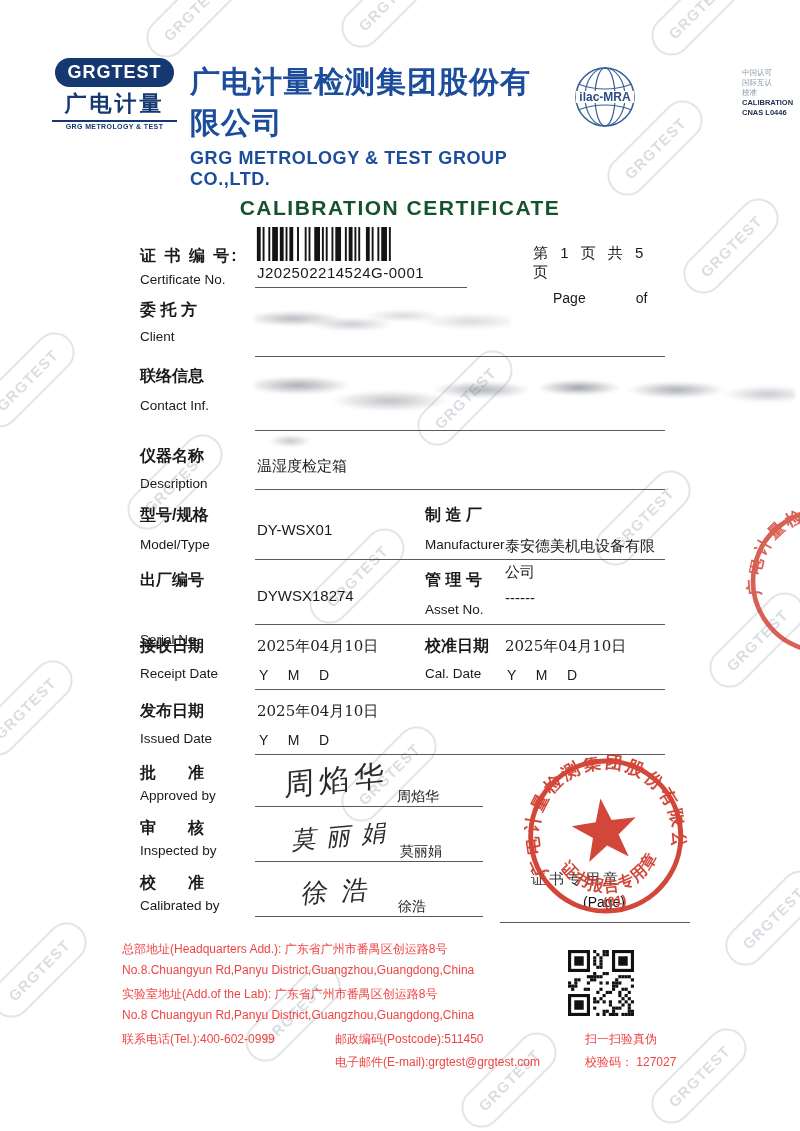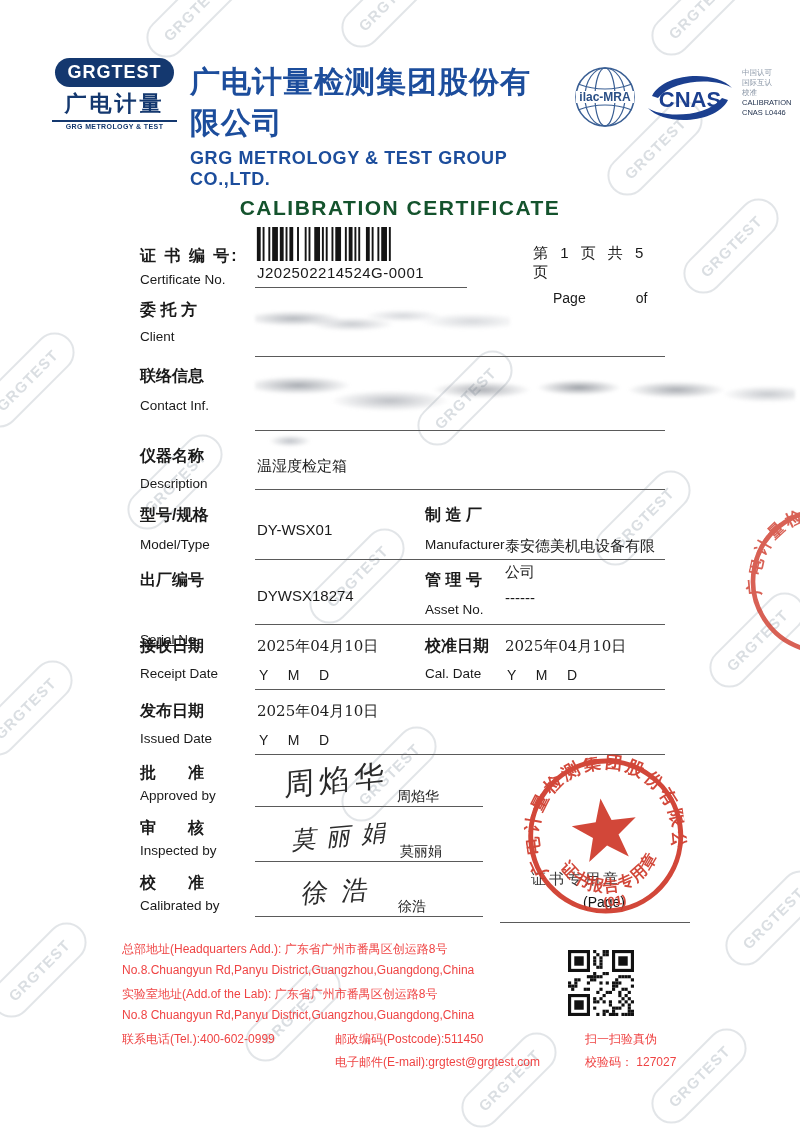--- a/index.html
+++ b/index.html
@@ -20,21 +20,21 @@
 
   
   .logo-badge { display:inline-block; background:#14386f; color:#fff; border-radius:16px;
                 padding:4px 12px; font-weight:bold; font-size:18px; letter-spacing:1px; }
   .logo-cjk { font-size:22px; font-weight:bold; color:#14386f; letter-spacing:3px; margin-top:2px; }
   .logo-sub { font-size:7px; font-weight:bold; color:#14386f; letter-spacing:0.4px;
               border-top:2px solid #14386f; padding-top:1px; margin-top:1px; }
   .company-cn { font-size:30px; font-weight:bold; color:#1c4d9c; letter-spacing:1px; }
   .company-en { font-size:18px; font-weight:bold; color:#1c4d9c; letter-spacing:0.6px; margin-top:4px; }
   .accred { font-size:7.5px; line-height:10px; color:#8a96a6; }
-  .accred .dk { color:#22324e; font-weight:normal; }
+  .accred .dk { color:#22324e; font-weight:bold; }
 
   
   .title-cn { width:100%; text-align:center; font-size:34px; font-weight:bold; letter-spacing:12px; color:#111; }
   .title-en { width:100%; text-align:center; font-size:21px; font-weight:600; letter-spacing:1.5px; color:#14532d; }
 
   
   .lab-cn { font-size:16px; font-weight:bold; white-space:pre; }
   .lab-en { font-size:13.5px; }
   .val { font-size:15px; }
   .val-cjk { font-family:"DejaVu Serif", serif; font-size:15px; color:#222; }
@@ -145,27 +145,20 @@
       <circle cx="31" cy="31" r="29" fill="none" stroke="#3a5f94" stroke-width="1.6"></circle>
       <ellipse cx="31" cy="31" rx="10" ry="29" fill="none" stroke="#3a5f94" stroke-width="1.2"></ellipse>
       <ellipse cx="31" cy="31" rx="20" ry="29" fill="none" stroke="#3a5f94" stroke-width="1.2"></ellipse>
       <path d="M4,18 Q31,28 58,18" fill="none" stroke="#3a5f94" stroke-width="1.2"></path>
       <path d="M4,44 Q31,34 58,44" fill="none" stroke="#3a5f94" stroke-width="1.2"></path>
       <rect x="2" y="25" width="58" height="12" fill="#ffffff"></rect>
       <text x="31" y="35" text-anchor="middle" font-size="12" font-weight="bold" fill="#2a4f86">ilac-MRA</text>
     </svg>
   </div>
 
-  <div class="abs" style="left:644px; top:70px;">
-    <svg width="92" height="56" viewBox="0 0 92 56">
-      <path d="M8,26 C20,2 72,0 88,18 C74,8 30,8 14,28 Z" fill="#1b3f8f"></path>
-      <path d="M84,30 C72,54 20,56 4,38 C18,48 62,48 78,28 Z" fill="#1b3f8f"></path>
-      <text x="46" y="37" text-anchor="middle" font-size="22" font-weight="bold" fill="#1b3f8f">CNAS</text>
-    </svg>
-  </div>
 
   <div class="abs accred" style="left:742px; top:68px;">
     <div>中国认可</div>
     <div>国际互认</div>
     <div>校准</div>
     <div class="dk">CALIBRATION</div>
     <div class="dk">CNAS L0446</div>
   </div>
 
   <div class="abs title-en" style="top:196px;">CALIBRATION CERTIFICATE</div>

